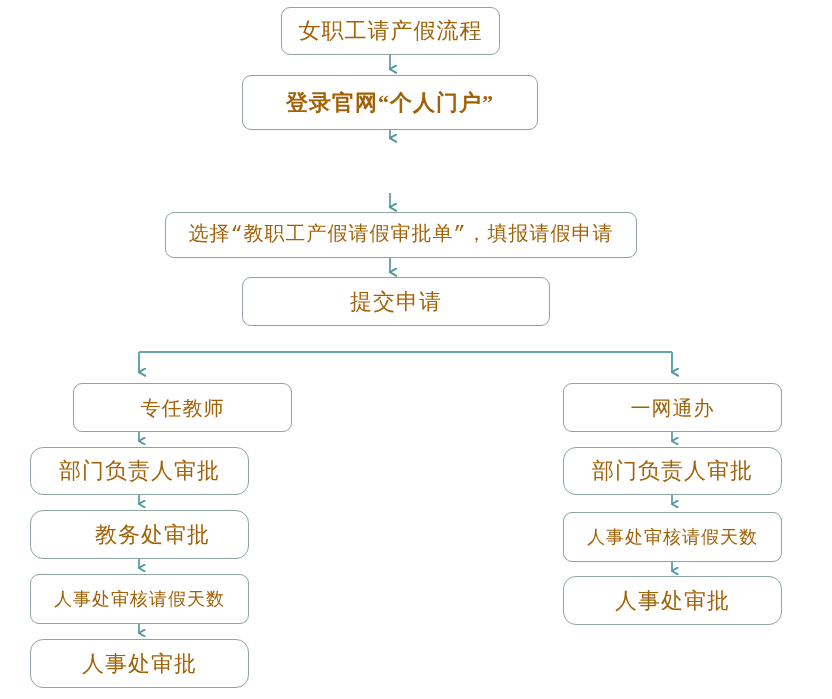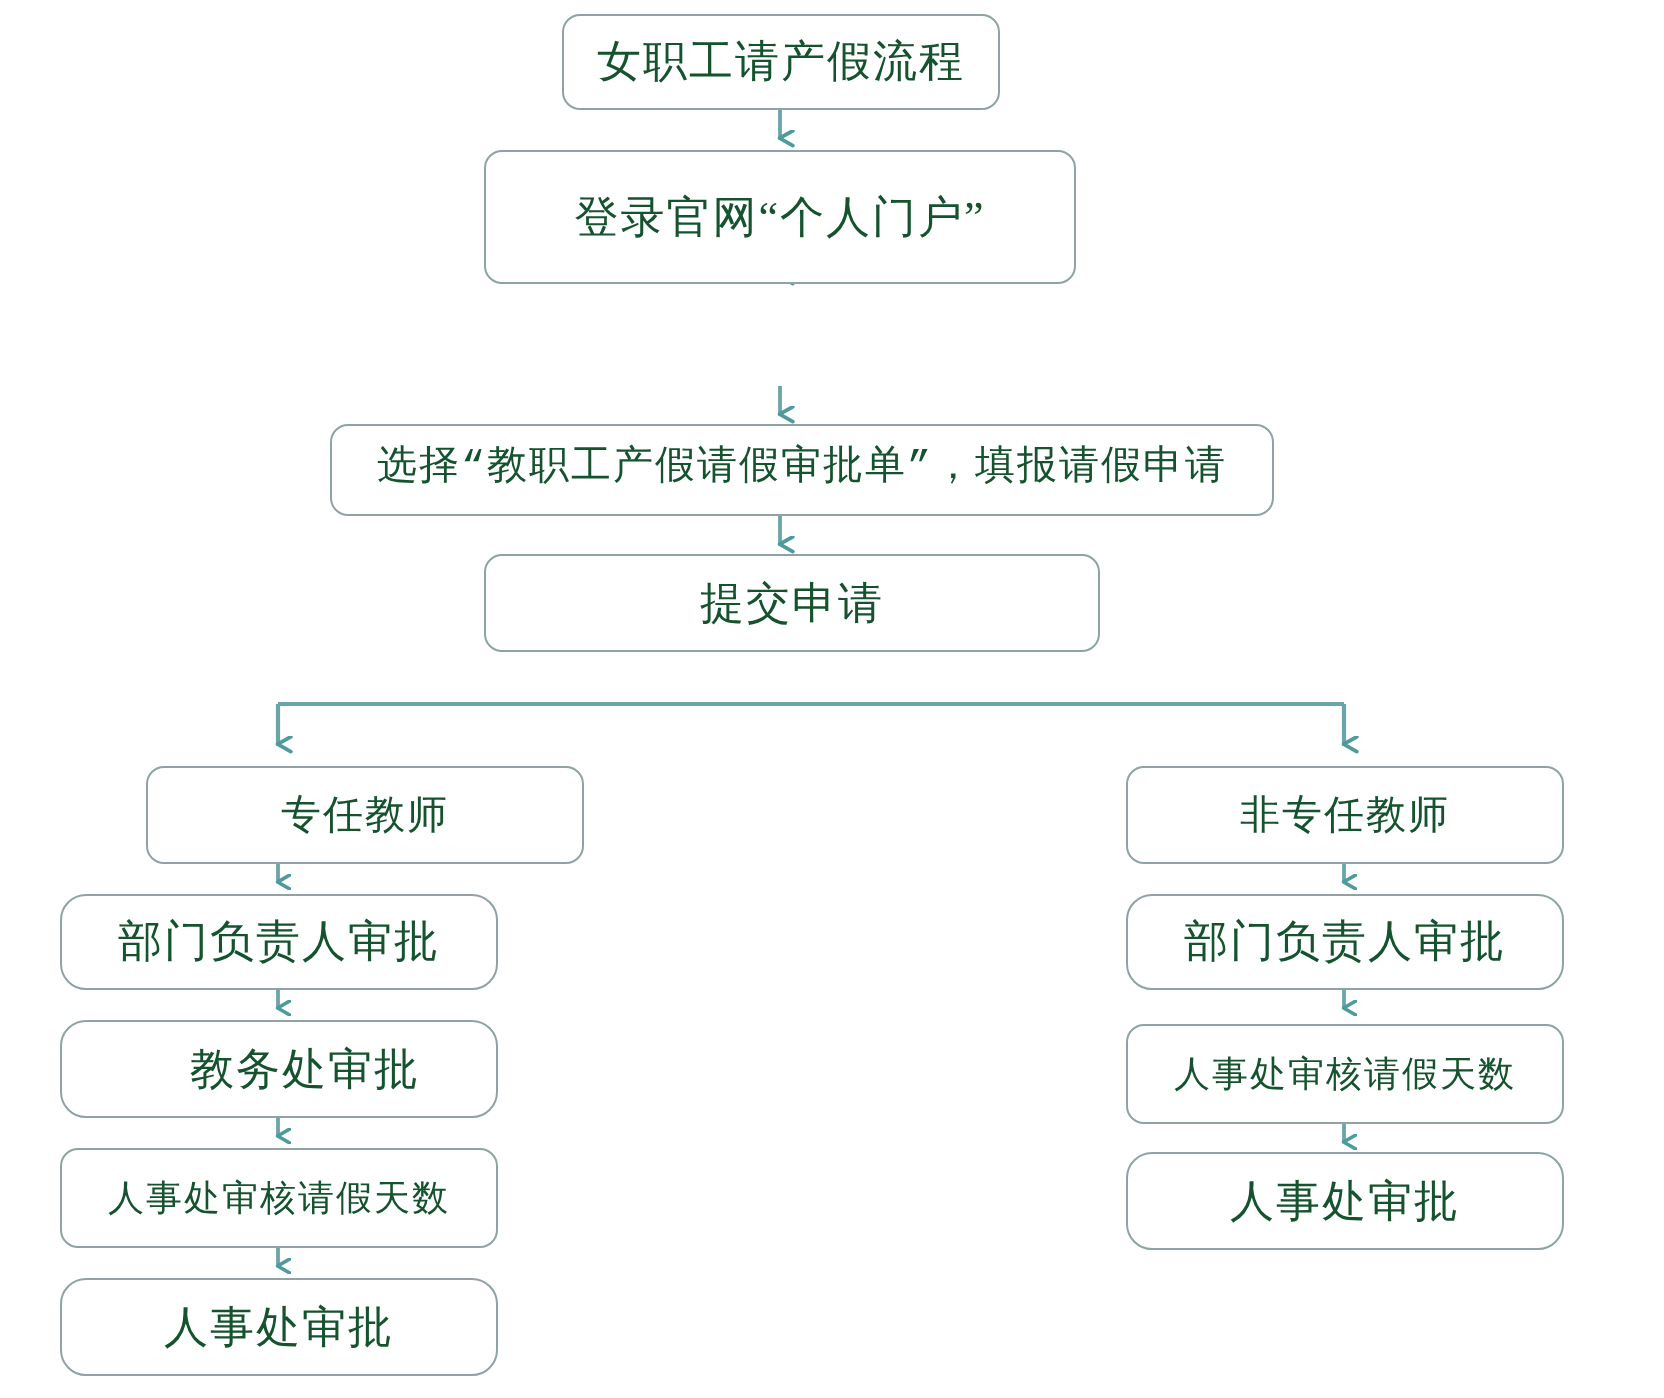--- a/index.html
+++ b/index.html
@@ -22,21 +22,21 @@
   .node {
     position: absolute;
     box-sizing: border-box;
     background: #ffffff;
     border: 1.6px solid #8fa3a5;
     border-radius: 9px;
     display: flex;
     align-items: center;
     justify-content: center;
     text-align: center;
-    color: #14532d;
+    color: #a16207;
     letter-spacing: 1px;
     white-space: nowrap;
   }
   .node-label {
     display: block;
     line-height: 1;
   }
   .t-title   { font-size: 22px; }
   .t-step    { font-size: 22px; }
   .t-wide    { font-size: 20px; font-family: Liberation Mono, monospace; }
@@ -96,21 +96,21 @@
       <line x1="672" y1="432" x2="672" y2="441" marker-end="url(#arrowHeadSm)"></line>
       <line x1="672" y1="495" x2="672" y2="504" marker-end="url(#arrowHeadSm)"></line>
       <line x1="672" y1="562" x2="672" y2="571" marker-end="url(#arrowHeadSm)"></line>
     </g>
   </svg>
 
   <div class="node t-title" style="left:281px; top:7px; width:219px; height:48px;">
     <span class="node-label">女职工请产假流程</span>
   </div>
 
-  <div class="node t-step" style="left:242px; top:75px; width:296px; height:67px;">
+  <div class="node t-step" style="left:242px; top:75px; width:296px; height:55px;font-weight:bold;">
     <span class="node-label">登录官网“个人门户”</span>
   </div>
 
 
   <div class="node t-wide" style="left:165px; top:212px; width:472px; height:46px;">
     <span class="node-label">选择“教职工产假请假审批单”，填报请假申请</span>
   </div>
 
   <div class="node t-step" style="left:242px; top:277px; width:308px; height:49px;">
     <span class="node-label">提交申请</span>
@@ -130,21 +130,21 @@
 
   <div class="node t-task-sm" style="left:30px; top:574px; width:219px; height:50px;">
     <span class="node-label">人事处审核请假天数</span>
   </div>
 
   <div class="node t-task" style="left:30px; top:639px; width:219px; height:49px;">
     <span class="node-label">人事处审批</span>
   </div>
 
   <div class="node t-branch" style="left:563px; top:383px; width:219px; height:49px;">
-    <span class="node-label">非专任教师</span>
+    <span class="node-label">一网通办</span>
   </div>
 
   <div class="node t-task" style="left:563px; top:447px; width:219px; height:48px;">
     <span class="node-label">部门负责人审批</span>
   </div>
 
   <div class="node t-task-sm" style="left:563px; top:512px; width:219px; height:50px;">
     <span class="node-label">人事处审核请假天数</span>
   </div>
 

